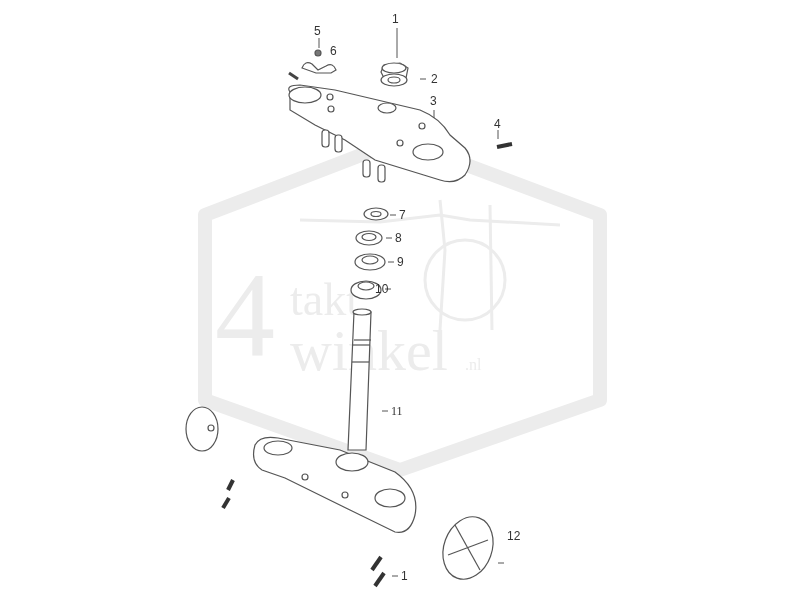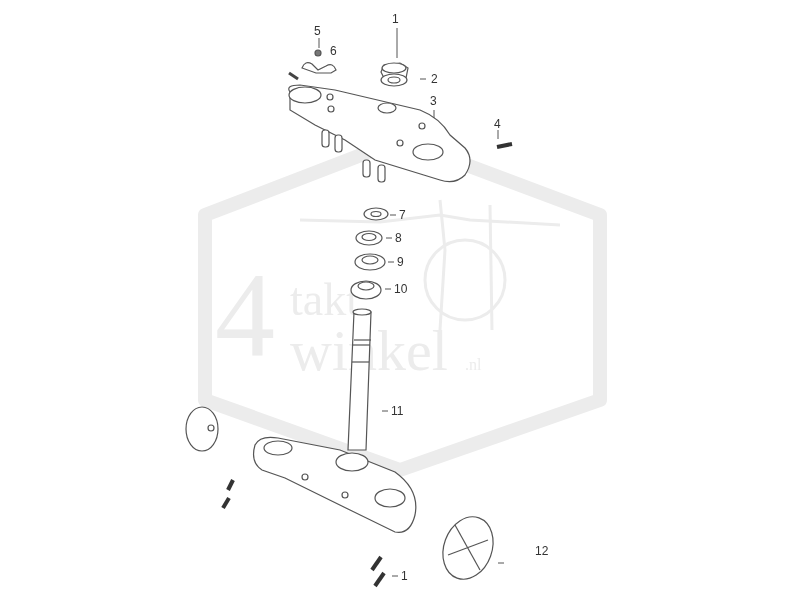--- a/index.html
+++ b/index.html
@@ -135,16 +135,16 @@
 
 <div class="lbl" style="left:392px;top:12px;">1</div>
 <div class="lbl" style="left:431px;top:72px;">2</div>
 <div class="lbl" style="left:430px;top:94px;">3</div>
 <div class="lbl" style="left:494px;top:117px;">4</div>
 <div class="lbl" style="left:314px;top:24px;">5</div>
 <div class="lbl" style="left:330px;top:44px;">6</div>
 <div class="lbl" style="left:399px;top:208px;">7</div>
 <div class="lbl" style="left:395px;top:231px;">8</div>
 <div class="lbl" style="left:397px;top:255px;">9</div>
-<div class="lbl" style="left:394px;top:282px;text-align:center;">10</div>
-<div class="lbl" style="left:391px;top:404px;">11</div>
-<div class="lbl" style="left:507px;top:544px;margin-left:28px;">12</div>
+<div class="lbl" style="left:375px;top:282px;text-align:center;">10</div>
+<div class="lbl" style="left:391px;top:404px;font-family:Liberation Serif, serif;">11</div>
+<div class="lbl" style="left:507px;top:529px;">12</div>
 <div class="lbl" style="left:401px;top:569px;">1</div>
 
 </body></html>

